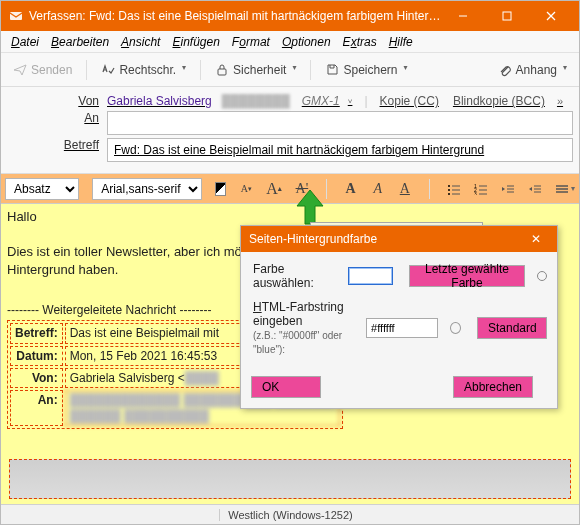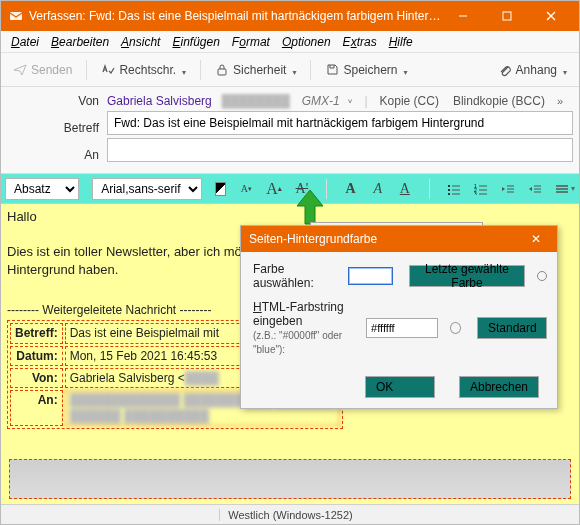--- a/index.html
+++ b/index.html
@@ -13,42 +13,42 @@
   .titlebar .winbtn { width: 44px; height: 30px; display: flex; align-items: center; justify-content: center; color: #fff; }
   .titlebar .winbtn svg { stroke: #fff; }
 
   
   .menubar { height: 22px; display: flex; align-items: center; padding: 0 4px; font-size: 12px; background: #f8f8f8; border-bottom: 1px solid #e2e2e2; }
   .menubar .menu-item { padding: 2px 6px; cursor: default; font-style: italic; }
   .menubar .menu-item u { text-decoration: underline; }
 
   
   .toolbar { height: 34px; display: flex; align-items: center; padding: 0 6px; background: #f8f8f8; border-bottom: 1px solid #ddd; font-size: 12px; gap: 4px; }
-  .tbtn { display: flex; align-items: flex-end; gap: 4px; padding: 3px 6px; border-radius: 2px; color: #444; }
+  .tbtn { display: flex; align-items: flex-start; gap: 4px; padding: 3px 6px; border-radius: 2px; color: #444; }
   .tbtn .glyph { width: 14px; height: 14px; display: inline-flex; align-items: center; justify-content: center; }
   .tbtn.disabled { color: #aaa; }
   .dd-arrow { font-size: 8px; color: #666; margin-left: 2px; }
   .sep { width: 1px; height: 20px; background: #ddd; margin: 0 4px; }
   .spacer { flex: 1; }
 
   
   .headerarea { background: #f8f8f8; border-bottom: 1px solid #ddd; padding: 4px 6px 8px 6px; font-size: 12px; }
-  .hrow { display: flex; align-items: flex-end; margin: 3px 0; }
+  .hrow { display: flex; align-items: flex-start; margin: 3px 0; text-decoration: underline; }
   .hlabel { width: 100px; text-align: right; padding-right: 8px; color: #333; }
   .hfield { flex: 1; display: flex; align-items: center; gap: 6px; }
   .from-val { color: #4c1d95; }
   .from-blur { color: #bbb; filter: blur(1.5px); padding: 0 4px; }
   .from-sub { color: #777; font-style: italic; margin-left: 2px; }
   .pipe { color: #ccc; padding: 0 6px; }
   .cc-link { color: #555; }
   .chev { font-size: 11px; color: #666; margin-left: 6px; }
   input.addr, input.subj { width: 100%; height: 24px; border: 1px solid #bcbcbc; padding: 2px 6px; font-size: 12px; background: #fff; }
 
   
-  .formatbar { height: 30px; display: flex; align-items: center; padding: 0 4px; background: #5eead4; border-bottom: 1px solid #ccc; font-size: 12px; gap: 13px; position: relative; }
+  .formatbar { height: 30px; display: flex; align-items: center; padding: 0 4px; background: #fdba74; border-bottom: 1px solid #ccc; font-size: 12px; gap: 13px; position: relative; }
   .sel { height: 22px; border: 1px solid #b5b5b5; background: #fff; font-size: 12px; padding: 0 4px; }
   .sel.para { width: 110px; }
   .sel.font { width: 165px; }
   .colorbox { width: 16px; height: 14px; border: 1px solid #888; background: linear-gradient(135deg,#000 50%,#fff 50%); position: relative; }
   .fbtn { width: 22px; height: 20px; display: flex; align-items: center; justify-content: center; color: #444; font-family: Georgia, serif; font-size: 14px; }
   .fbtn.small { font-size: 10px; }
   .fbtn.big { font-size: 16px; }
 
   .green-arrow { position: absolute; left: 294px; top: 16px; width: 30px; height: 36px; z-index: 5; pointer-events: none; }
 
@@ -68,25 +68,25 @@
   .dialog { position: absolute; left: 240px; top: 225px; width: 318px; border: 1px solid #b5b5b5; background: #f5f5f5; box-shadow: 2px 2px 6px rgba(0,0,0,.25); font-size: 12px; z-index: 10; }
   .dlg-title { height: 26px; background: #ec6600; color: #fff; display: flex; align-items: center; padding: 0 8px; }
   .dlg-title .t { flex: 1; }
   .dlg-close { width: 26px; text-align: center; color: #fff; }
   .dlg-body { padding: 10px 10px 6px 12px; }
   .dlg-row { display: flex; align-items: center; margin-bottom: 10px; gap: 8px; }
   .dlg-label { width: 118px; color: #222; }
   .dlg-sub { font-size: 10px; color: #666; line-height: 1.1; }
   .color-swatch { width: 60px; height: 18px; border: 1px solid #2a6cd2; background: #fff; box-shadow: inset 0 0 0 1px #9ec2f5; }
   input.hex { width: 72px; height: 20px; border: 1px solid #aaa; background: #fff; padding: 0 4px; font-size: 11px; }
-  .dlg-btn { height: 22px; padding: 0 10px; border: 1px solid #a9a9a9; background: #0f766e; font-size: 12px; display: inline-flex; align-items: center; }
+  .dlg-btn { height: 22px; padding: 0 10px; border: 1px solid #a9a9a9; background: #ec4899; font-size: 12px; display: inline-flex; align-items: center; }
   .dlg-btn.wide { min-width: 116px; justify-content: center; }
   .radio-dot { width: 10px; height: 10px; border-radius: 50%; border: 1px solid #888; margin-left: 4px; flex: none; }
   .circ { width: 12px; height: 12px; border-radius: 50%; border: 1px solid #999; display: inline-block; margin-left: 4px; }
-  .dlg-buttons { display: flex; justify-content: flex-end; gap: 24px; padding: 4px 18px 10px 10px; }
+  .dlg-buttons { display: flex; justify-content: space-between; gap: 24px; padding: 4px 24px 10px 10px; }
 
   
   .statusbar { height: 20px; background: #f1f1f1; border-top: 1px solid #d0d0d0; display: flex; align-items: center; justify-content: center; font-size: 11px; padding: 0 6px; color: #444; }
   .statusbar .cell { border-left: 1px solid #ccc; padding: 0 8px; }
 </style>
 </head>
 <body>
 
 <div class="window">
 
@@ -187,29 +187,29 @@
         <span class="from-blur">████████</span>
         <span class="from-sub">GMX-1</span>
         <span class="dd-arrow">˅</span>
         <span class="pipe">|</span>
         <span class="cc-link">Kopie (CC)</span>
         <span class="cc-link" style="margin-left:8px">Blindkopie (BCC)</span>
         <span class="chev">»</span>
       </div>
     </div>
     <div class="hrow">
+      <div class="hlabel">An</div>
+      <div class="hfield">
+          <input class="addr" value="" style="">
+        </div>
+    </div>
+    <div class="hrow">
       <div class="hlabel">Betreff</div>
       <div class="hfield">
           <input class="subj" value="Fwd: Das ist eine Beispielmail mit hartnäckigem farbigem Hintergrund" style="">
-        </div>
-    </div>
-    <div class="hrow">
-      <div class="hlabel">An</div>
-      <div class="hfield">
-          <input class="addr" value="" style="">
         </div>
     </div>
   </div>
 
   <div class="formatbar">
     <select class="sel para"><option>Absatz</option></select>
     <select class="sel font"><option>Arial,sans-serif</option></select>
     <div class="colorbox"></div>
     <div class="fbtn small">A<sup style="font-size:7px">▾</sup></div>
     <div class="fbtn big">A<sup style="font-size:8px">▴</sup></div>

